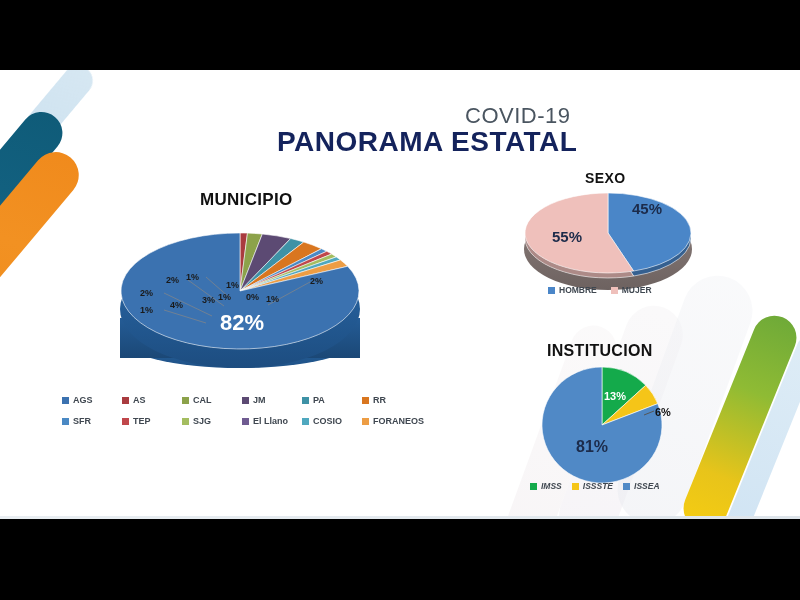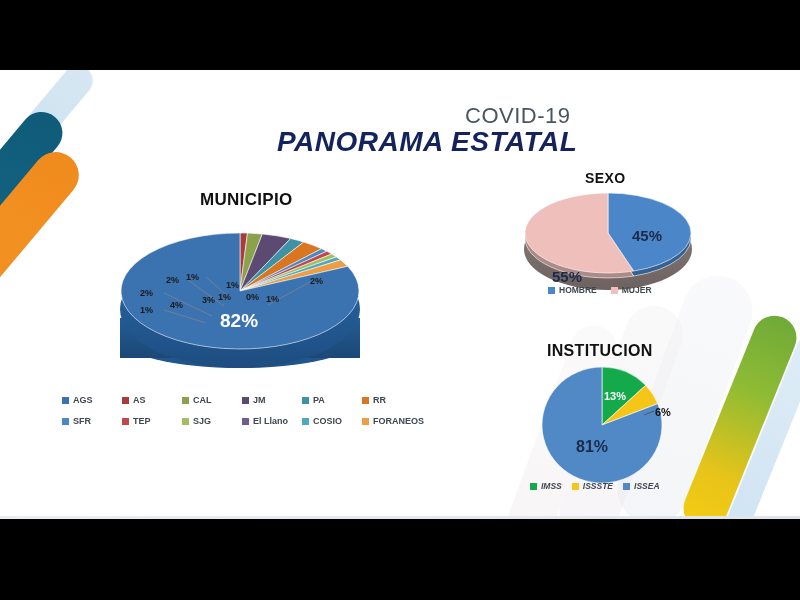--- a/index.html
+++ b/index.html
@@ -31,41 +31,41 @@
   .deco-r-green{right:38px;bottom:-18px;width:44px;height:228px;
       background:linear-gradient(180deg,#6faa38,#8fbb34 35%,#e8c41a 75%,#f5cc12);
       transform:rotate(22deg);}
   .deco-pale{position:absolute;opacity:.45;}
   .pale1{right:80px;top:200px;width:70px;height:260px;background:linear-gradient(180deg,#f2f3f6,#e7e9ef);transform:rotate(20deg);border-radius:40px;}
   .pale2{right:150px;top:230px;width:58px;height:250px;background:linear-gradient(180deg,#f4f2f4,#ece7ee);transform:rotate(20deg);border-radius:40px;}
   .pale3{right:215px;top:250px;width:46px;height:230px;background:linear-gradient(180deg,#f6f3f4,#efe9ec);transform:rotate(20deg);border-radius:40px;}
 
   
   .covid-kicker{position:absolute;left:465px;top:33px;font-size:22px;color:#4a5560;letter-spacing:.5px;}
-  .main-title{position:absolute;left:277px;top:56px;font-size:28px;font-weight:bold;color:#14235c;letter-spacing:.5px;font-style:italic;}
+  .main-title{position:absolute;left:277px;top:56px;font-size:28px;font-weight:bold;color:#14235c;letter-spacing:.5px;}
 
   .chart-title{position:absolute;font-weight:bold;color:#111;}
   #t-muni{left:200px;top:120px;font-size:17px;letter-spacing:.3px;}
   #t-sexo{left:585px;top:100px;font-size:14px;letter-spacing:.4px;}
   #t-inst{left:547px;top:272px;font-size:16px;letter-spacing:.3px;}
 
   
   #muni-wrap{position:absolute;left:120px;top:140px;width:248px;height:200px;}
   #muni-side{position:absolute;left:0;top:40px;width:240px;height:118px;border-radius:50%;
       background:linear-gradient(180deg,#2a6aab,#1d4d80);}
   #muni-side2{position:absolute;left:0;top:108px;width:240px;height:40px;
       background:linear-gradient(180deg,#245c96,#1b4876);}
   #muni-side3{position:absolute;left:0;top:98px;width:240px;height:60px;border-radius:50%;
       background:linear-gradient(180deg,#2f72b4,#1f5287);}
   #muni-top{position:absolute;left:0;top:22px;width:240px;height:118px;border-radius:50%;overflow:hidden;}
   #muni-top svg{display:block;}
 
   .lbl{position:absolute;font-size:9px;font-weight:bold;color:#1a1a1a;white-space:nowrap;}
 
-  .pct-big{position:absolute;font-size:19px;font-weight:bold;color:#ffffff;}
+  .pct-big{position:absolute;font-size:22px;font-weight:bold;color:#ffffff;}
 
   
   #muni-legend{position:absolute;left:62px;top:313px;width:360px;
       display:grid;grid-template-columns:repeat(6,60px);row-gap:11px;margin-top:12px;}
   .lg{display:flex;align-items:center;gap:4px;font-size:9px;color:#3f4750;font-weight:bold;}
   .sw{width:7px;height:7px;flex:0 0 auto;}
 
   
   #sexo-wrap{position:absolute;left:524px;top:122px;width:176px;height:110px;}
   #sexo-side{position:absolute;left:0;top:16px;width:168px;height:82px;border-radius:50%;
@@ -220,22 +220,22 @@
           </svg>
       </div>
       <div id="sexo-top">
         <svg width="168" height="82" viewBox="0 0 168 82">
             <g id="sexo-slices">
               <path d="M84,41 L84,1 A83,40 0 0 1 109.64841053312064,79.04226065180615 Z" fill="#4a86c8" stroke="#ffffff" stroke-width="0.6"></path>
               <path d="M84,41 L109.64841053312064,79.04226065180615 A83,40 0 1 1 83.99999999999999,1 Z" fill="#efc0bb" stroke="#ffffff" stroke-width="0.6"></path>
             </g>
           </svg>
       </div>
-      <div class="pct-sexo" style="left:108px;top:35px;">45%</div>
-      <div class="pct-sexo" style="left:28px;top:36px;margin-top:40px;">55%</div>
+      <div class="pct-sexo" style="left:108px;top:8px;">45%</div>
+      <div class="pct-sexo" style="left:28px;top:36px;">55%</div>
     </div>
 
     <div id="sexo-legend">
         <div class="lgs">
           <span class="sw" style="background: rgb(74, 134, 200);"></span>
           <span>HOMBRE</span>
         </div>
         <div class="lgs">
           <span class="sw" style="background: rgb(239, 192, 187);"></span>
           <span>MUJER</span>

